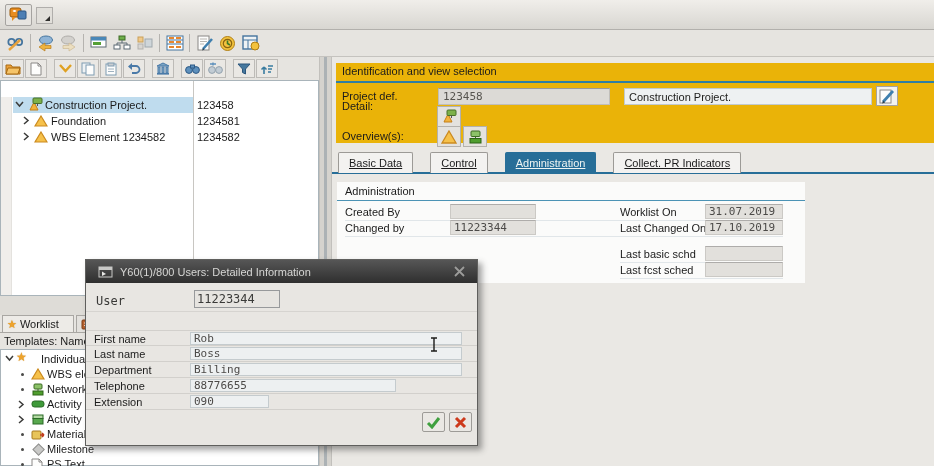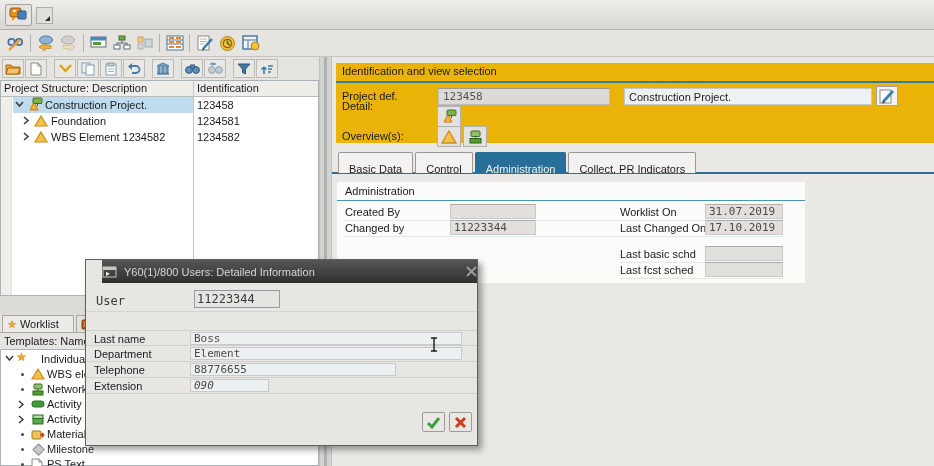--- a/index.html
+++ b/index.html
@@ -84,49 +84,49 @@
               border:1px solid #a5a3a0; display:flex; align-items:center; justify-content:center; }
   .lbl-dt  { position:absolute; left:6px; top:37px; }
   .mini-btn { position:absolute; width:24px; height:21px; background:#e4e2de; border:1px solid #b3b1ad;
               display:flex; align-items:center; justify-content:center; }
   .btn-detail { left:101px; top:43px; }
   .lbl-ov  { position:absolute; left:6px; top:67px; }
   .btn-ov1 { left:101px; top:63px; }
   .btn-ov2 { left:127px; top:63px; }
 
   .tabstrip { position:absolute; left:6px; top:95px; height:22px; display:flex; z-index:2; }
-  .tab { height:21px; padding:10px 10px 0; background:#f3f2f0; border:1px solid #9c9a96; border-bottom:none;
-         margin-right:2px; border-radius:2px 2px 0 0; white-space:nowrap; }
+  .tab { height:21px; padding:4px 10px 0; background:#f3f2f0; border:1px solid #9c9a96; border-bottom:none;
+         margin-right:17px; border-radius:2px 2px 0 0; white-space:nowrap;text-decoration:underline; }
   .tab.active { color:#eef4f2; }
   .tab-underline { position:absolute; left:0; top:115px; width:100%; height:2px; z-index:1; }
 
   .admin-box { position:absolute; left:5px; top:125px; width:468px; height:101px; background:#fbfbfa; }
   .admin-title { position:absolute; left:8px; top:3px; }
   .admin-rule { position:absolute; left:0; top:18px; width:100%; height:1px; background:#4c93b5; }
   .al { position:absolute; }
   .af { position:absolute; height:15px; background:#e2e0dc; border:1px solid #cbc9c5; border-top-color:#aeacaa;
         font-family:"DejaVu Sans Mono",monospace; font-size:11px; color:#4c4a48; padding:0 3px; line-height:13px; }
   .rline { position:absolute; height:1px; background:#e1e6e9; }
 
   
   .dialog { position:absolute; left:85px; top:259px; width:393px; height:187px; background:#e8e6e2;
             border:1px solid #5f5f5d; box-shadow:4px 4px 6px rgba(50,50,50,.45); z-index:10; }
-  .dlg-title { height:23px; background:linear-gradient(#565656,#2f2f2f); display:flex; align-items:center; padding:0 0;margin-left:16px; }
+  .dlg-title { height:23px; background:linear-gradient(#565656,#2f2f2f); display:flex; align-items:center; padding:0 12px; }
   .dlg-title-text { color:#d6d6d4; margin-left:7px; flex:1; }
   .dlg-user-lbl { position:absolute; left:10px; top:34px; font-family:"DejaVu Sans Mono",monospace; font-size:12px; color:#3a3a38; }
   .dlg-user-fld { position:absolute; left:108px; top:30px; width:86px; height:18px; background:#e6e4e0;
                   border:1px solid #97999b; font-family:"DejaVu Sans Mono",monospace; font-size:12px; color:#3a3a38; padding:1px 2px; }
   .dlg-uline { position:absolute; left:0; top:51px; width:100%; height:1px; background:#d6d4d0; }
   .dlg-rows { position:absolute; left:0; top:70px; width:100%; }
   .drow { position:relative; height:16px; border-bottom:1px solid #d2d0cc; }
   .drow:first-child { border-top:1px solid #d2d0cc; }
   .dlabel { position:absolute; left:8px; top:2px; }
   .dfield { position:absolute; left:104px; top:1px; height:13px; background:#edf0f1; border:1px solid #c4cbce;
             font-family:"DejaVu Sans Mono",monospace; font-size:11px; color:#4c4a48; padding:0 3px; line-height:11px; }
-  .w1 { width:272px; } .w2 { width:206px; } .w3 { width:79px;font-style:italic; }
+  .w1 { width:272px; } .w2 { width:206px; } .w3 { width:79px; }
   .ibeam { position:absolute; left:344px; top:77px; }
   .dlg-btns { position:absolute; right:5px; bottom:13px; display:flex; gap:4px; }
   .dlg-btn { width:23px; height:20px; background:#eae8e4; border:1px solid #9d9b97; border-radius:2px;
              display:flex; align-items:center; justify-content:center; }
   svg { display:block; }
 </style>
 </head>
 <body>
 
 <div class="screen">
@@ -341,24 +341,20 @@
           <span>
             <svg width="14" height="12">
               <path d="M4 11 V4 M4 4 L1.5 6.5 M4 4 L6.5 6.5" stroke="#3a7ca0" stroke-width="1.6" fill="none"></path>
               <path d="M8 3 H13 M8 6 H12 M8 9 H11" stroke="#3a7ca0" stroke-width="1.4"></path>
             </svg>
           </span>
         </div>
     </div>
 
     <div class="tree-wrap">
-      <div class="tree-head">
-        <span class="th-desc">Project Structure: Description</span>
-        <span class="th-id">Identification</span>
-      </div>
       <div class="col-div"></div>
       <div class="tree-strip"></div>
 
       <div class="trow" style="top:16px;">
         <span class="sel-bg"></span>
         <span class="exp1">
             <svg width="9" height="7">
               <path d="M1 1 L4.5 5 L8 1" fill="none" stroke="#3c3c3a" stroke-width="1.5"></path>
             </svg>
           </span>
@@ -611,26 +607,30 @@
           </svg>
         </span>
     </div>
 
     <span class="dlg-user-lbl">User</span>
     <div class="dlg-user-fld">11223344</div>
     <div class="dlg-uline"></div>
 
     <div class="dlg-rows">
       <div class="drow">
+        <span class="dlabel">First name</span>
+        <div class="dfield w1">Rob</div>
+      </div>
+      <div class="drow">
         <span class="dlabel">Last name</span>
         <div class="dfield w1">Boss</div>
       </div>
       <div class="drow">
         <span class="dlabel">Department</span>
-        <div class="dfield w1">Element</div>
+        <div class="dfield w1">Billing</div>
       </div>
       <div class="drow">
         <span class="dlabel">Telephone</span>
         <div class="dfield w2">88776655</div>
       </div>
       <div class="drow">
         <span class="dlabel">Extension</span>
         <div class="dfield w3">090</div>
       </div>
     </div>

